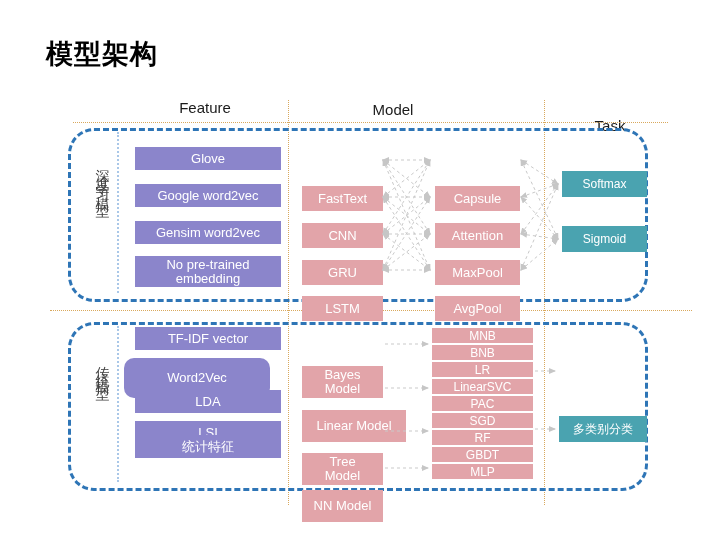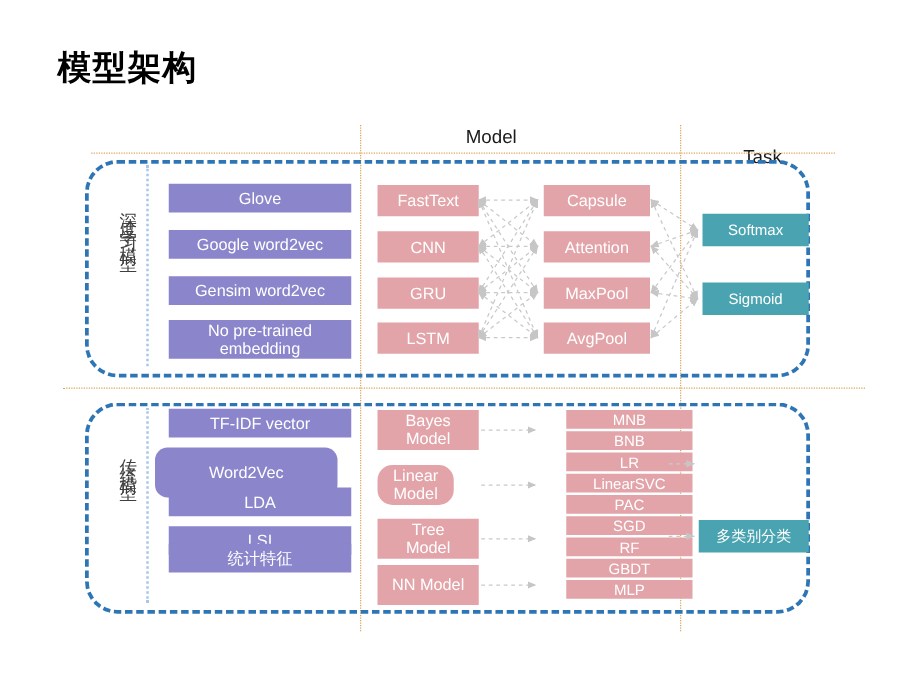--- a/index.html
+++ b/index.html
@@ -9,32 +9,33 @@
   .col-header{position:absolute;font-size:15px;color:#1a1a1a;text-align:center;width:100px;}
   .dot-h{position:absolute;border-top:1px dotted var(--orange);height:0;}
   .dot-v{position:absolute;border-left:1px dotted var(--orange);width:0;}
   .sect{position:absolute;border:3px dashed var(--bluedash);border-radius:26px;background:transparent;}
   .sep-v{position:absolute;border-left:2px dotted var(--lightblue);width:0;}
   .vlabel{position:absolute;writing-mode:vertical-rl;text-orientation:upright;
           font-size:14px;color:#3f3f3f;letter-spacing:7px;line-height:20px;}
   .box{position:absolute;display:flex;align-items:center;justify-content:center;
        text-align:center;color:#fff;font-size:13px;line-height:14px;box-sizing:border-box;}
   .pbox{background:var(--purple);}
-  .kbox{background:var(--pink);}
-  .abox{background:var(--pink);font-size:12px;margin-left:21px;}
+  .kbox{background:var(--pink);margin-top:38px;}
+  .abox{background:var(--pink);font-size:12px;}
   .tbox{background:var(--teal);font-size:12px;}
   svg.arrows{position:absolute;left:0;top:0;pointer-events:none;}
 </style>
 </head>
 <body>
 
 <div class="page" style="--purple: #8B85CB; --pink: #E2A4A9; --teal: #4AA3B0; --bluedash: #2E75B6; --orange: #D9A85C; --lightblue: #A9C7E8;">
 
   <div class="title">模型架构</div>
 
+  <div class="col-header" style="left:155px;top:99px;">Feature</div>
   <div class="col-header" style="left:343px;top:101px;">Model</div>
   <div class="col-header" style="left:560px;top:101px;margin-top:16px;">Task</div>
 
   <div class="dot-h" style="left:73px;top:122px;width:595px;"></div>
   <div class="dot-h" style="left:50px;top:310px;width:642px;"></div>
   <div class="dot-v" style="left:288px;top:100px;height:405px;"></div>
   <div class="dot-v" style="left:544px;top:100px;height:405px;"></div>
 
   <div class="sect" style="left:68px;top:128px;width:574px;height:168px;"></div>
   <div class="sep-v" style="left:117px;top:132px;height:161px;"></div>
@@ -62,21 +63,21 @@
   <div class="sep-v" style="left:117px;top:326px;height:156px;"></div>
   <div class="vlabel" style="left:93px;top:355px;height:100px;">传统模型</div>
 
   <div class="box pbox" style="left:135px;top:327px;width:146px;height:23px;">TF-IDF vector</div>
   <div class="box pbox" style="left:124px;top:358px;width:146px;height:40px;border-radius:10px;">Word2Vec</div>
   <div class="box pbox" style="left:135px;top:390px;width:146px;height:23px;">LDA</div>
   <div class="box pbox" style="left:135px;top:421px;width:146px;height:23px;">LSI</div>
   <div class="box pbox" style="left:135px;top:435px;width:146px;height:23px;">统计特征</div>
 
   <div class="box kbox" style="left:302px;top:328px;width:81px;height:32px;padding:0 10px;">Bayes Model</div>
-  <div class="box kbox" style="left:302px;top:372px;width:61px;height:32px;padding:0 10px;border-radius:12px;">Linear Model</div>
+  <div class="box kbox" style="left:302px;top:372px;width:104px;height:32px;padding:0 10px;">Linear Model</div>
   <div class="box kbox" style="left:302px;top:415px;width:81px;height:32px;padding:0 10px;">Tree Model</div>
   <div class="box kbox" style="left:302px;top:452px;width:81px;height:32px;padding:0 10px;">NN Model</div>
 
   <div class="box abox" style="left:432px;top:328px;width:101px;height:15px;">MNB</div>
   <div class="box abox" style="left:432px;top:345px;width:101px;height:15px;">BNB</div>
   <div class="box abox" style="left:432px;top:362px;width:101px;height:15px;">LR</div>
   <div class="box abox" style="left:432px;top:379px;width:101px;height:15px;">LinearSVC</div>
   <div class="box abox" style="left:432px;top:396px;width:101px;height:15px;">PAC</div>
   <div class="box abox" style="left:432px;top:413px;width:101px;height:15px;">SGD</div>
   <div class="box abox" style="left:432px;top:430px;width:101px;height:15px;">RF</div>

